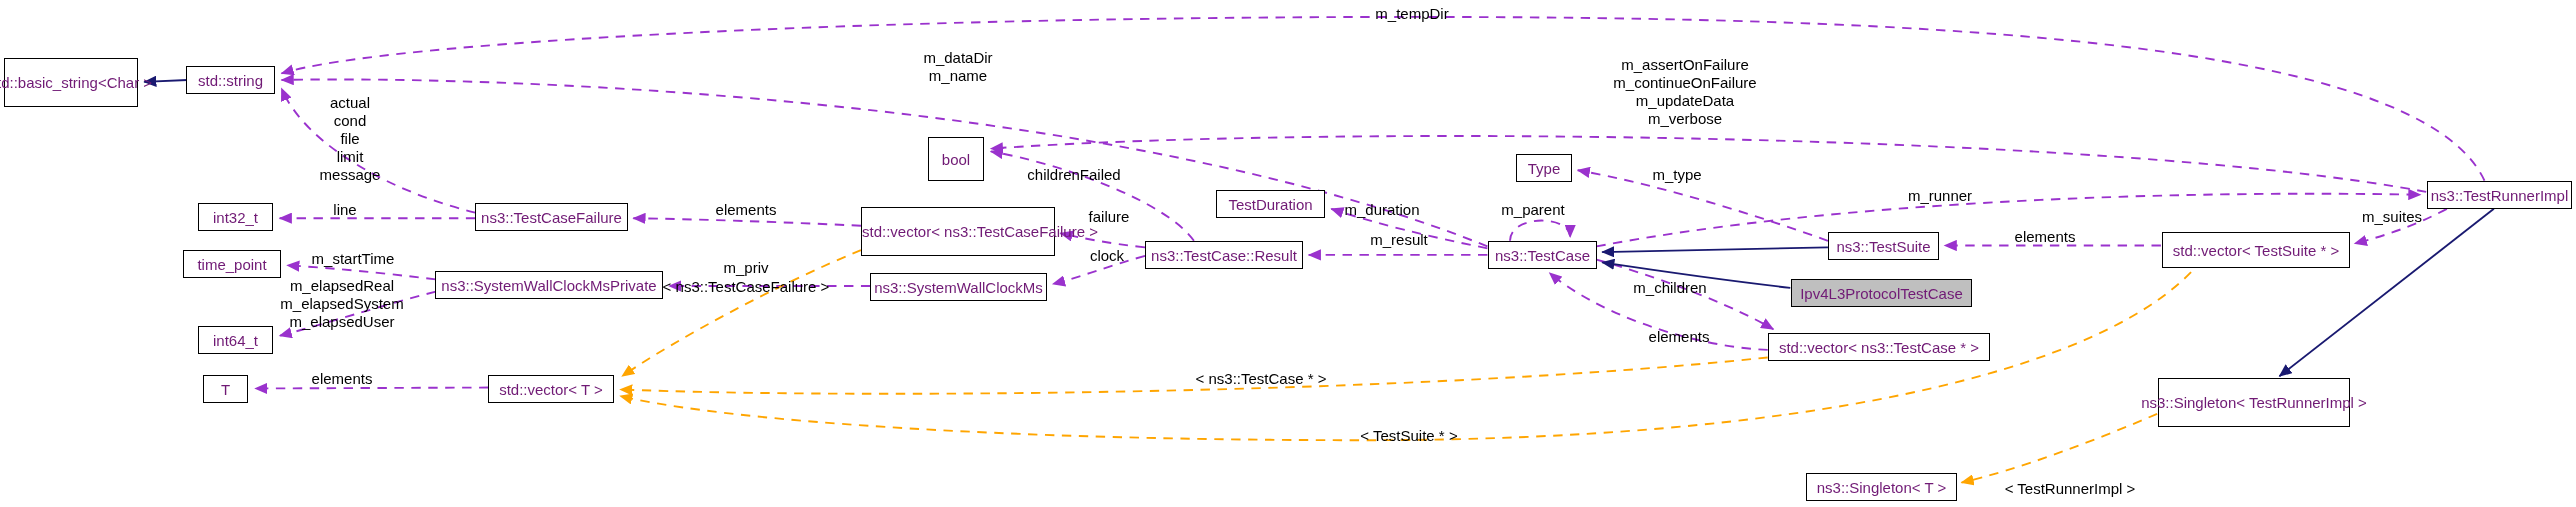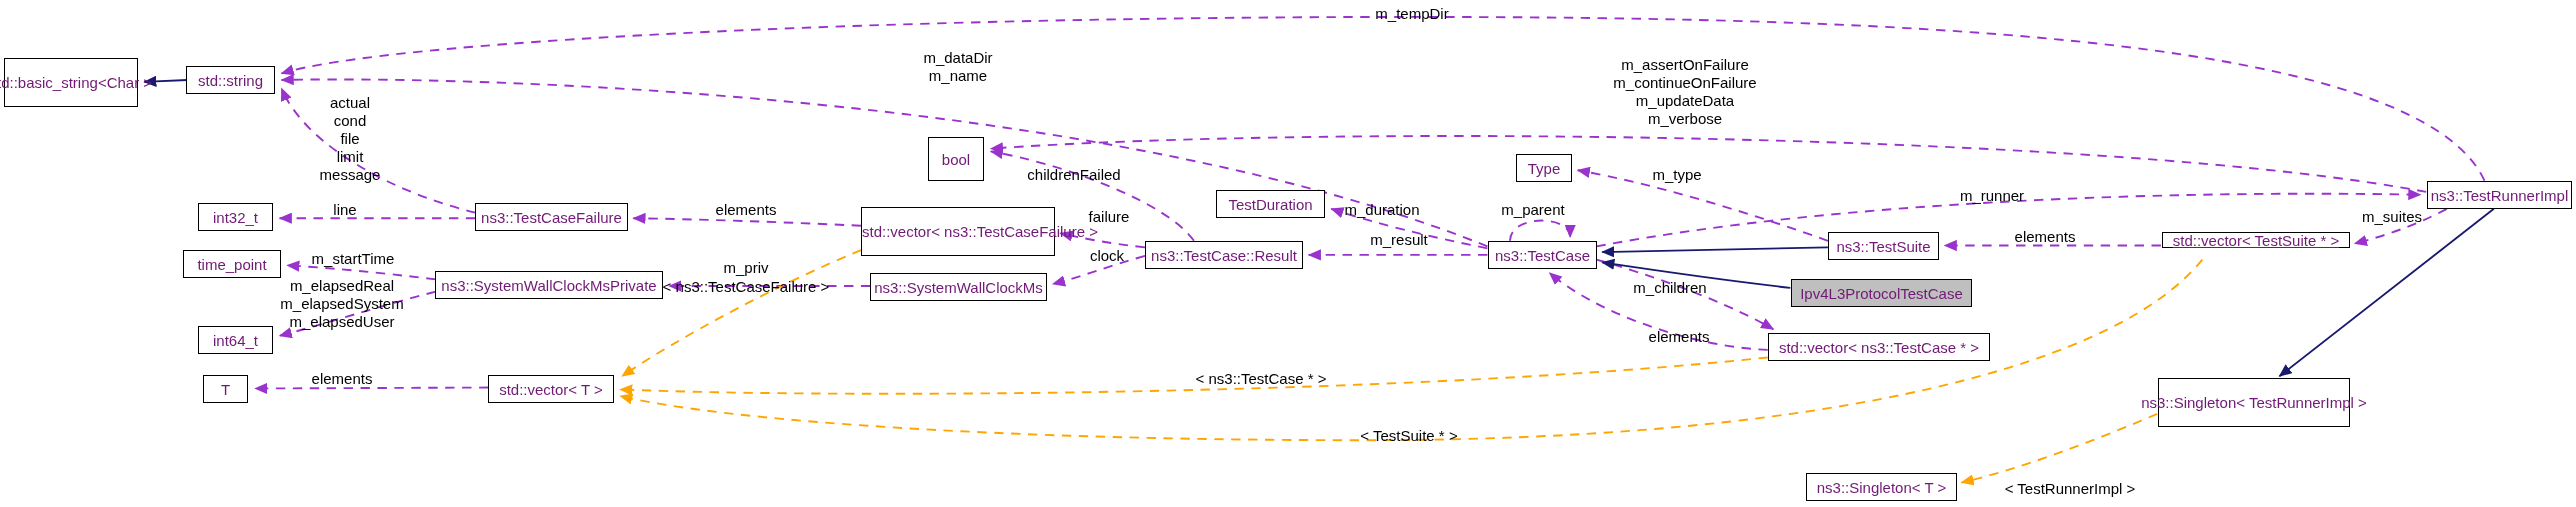--- a/index.html
+++ b/index.html
@@ -141,21 +141,21 @@
       </div>
       <div class="node" style="left: 1828px; top: 232px; width: 111px; height: 28px;">
         <div class="nl">ns3::TestSuite</div>
       </div>
       <div class="node highlight" style="left: 1791px; top: 279px; width: 181px; height: 28px;">
         <div class="nl">Ipv4L3ProtocolTestCase</div>
       </div>
       <div class="node" style="left: 1768px; top: 333px; width: 222px; height: 28px;">
         <div class="nl">std::vector&lt; ns3::TestCase * &gt;</div>
       </div>
-      <div class="node" style="left: 2162px; top: 232px; width: 188px; height: 16px; text-decoration: underline;">
+      <div class="node" style="left: 2162px; top: 232px; width: 188px; height: 36px;">
         <div class="nl">std::vector&lt; TestSuite * &gt;</div>
       </div>
       <div class="node" style="left: 2427px; top: 181px; width: 145px; height: 28px;">
         <div class="nl">ns3::TestRunnerImpl</div>
       </div>
       <div class="node" style="left: 2158px; top: 378px; width: 192px; height: 49px;">
         <div class="nl">ns3::Singleton&lt; TestRunner</div>
         <div class="nl">Impl &gt;</div>
       </div>
       <div class="node" style="left: 1806px; top: 473px; width: 151px; height: 28px;">
@@ -194,21 +194,21 @@
       </div>
       <div class="edge-label" style="left: 746px; top: 201px;">
         <div>elements</div>
       </div>
       <div class="edge-label" style="left: 1382px; top: 201px;">
         <div>m_duration</div>
       </div>
       <div class="edge-label" style="left: 1533px; top: 201px;">
         <div>m_parent</div>
       </div>
-      <div class="edge-label" style="left: 1992px; top: 187px;">
+      <div class="edge-label" style="left: 1940px; top: 187px;">
         <div>m_runner</div>
       </div>
       <div class="edge-label" style="left: 2392px; top: 208px;">
         <div>m_suites</div>
       </div>
       <div class="edge-label" style="left: 1103px; top: 208px; padding-left: 12px;">
         <div>failure</div>
       </div>
       <div class="edge-label" style="left: 1399px; top: 231px;">
         <div>m_result</div>

